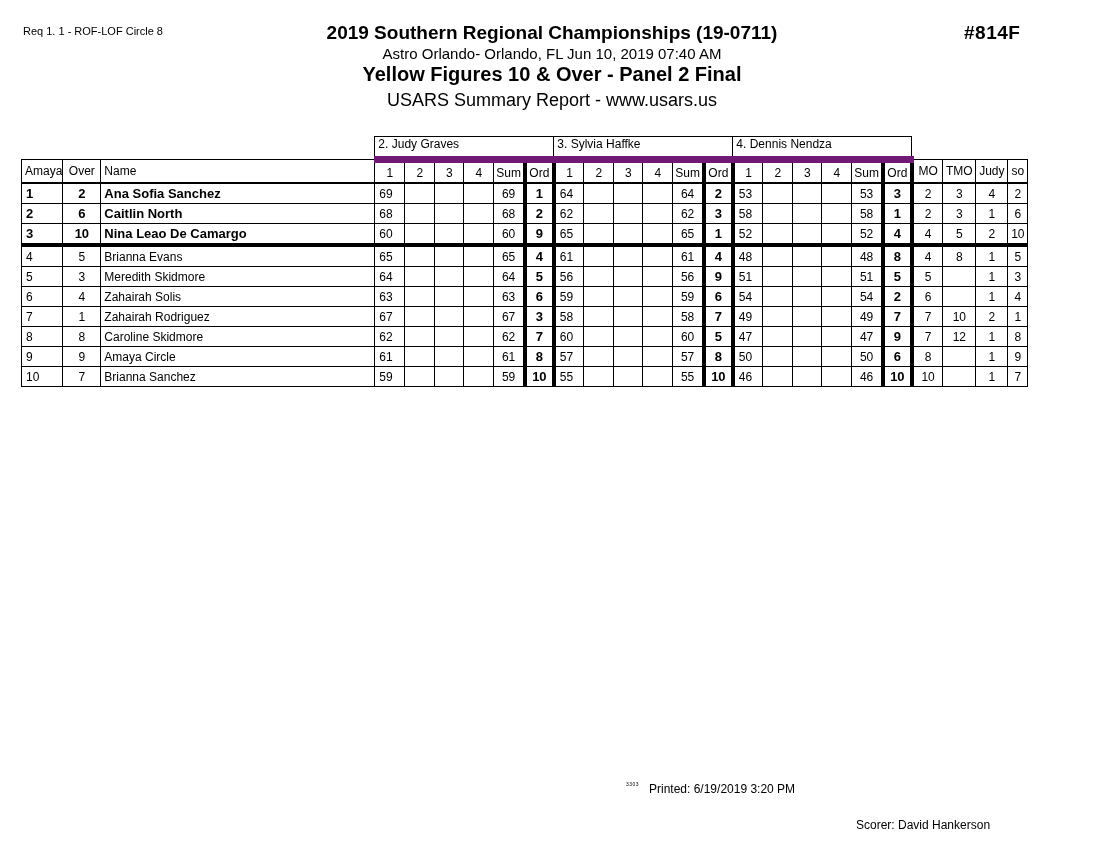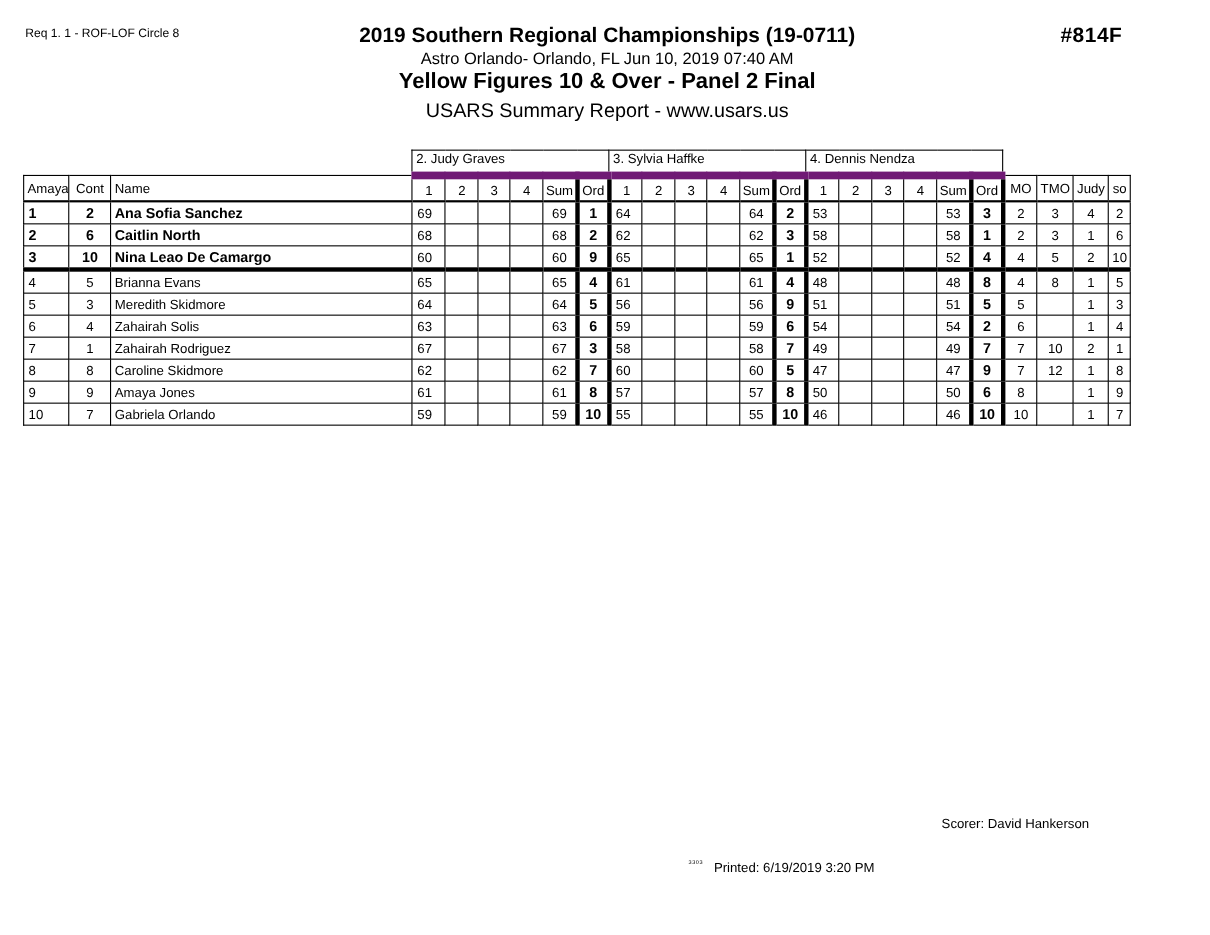--- a/index.html
+++ b/index.html
@@ -23,21 +23,21 @@
   table.sheet tr.hdr td { border-bottom:2px solid #000; }
   table.sheet td.c { text-align:center; padding:0; }
   table.sheet td.ord { font-weight:bold; text-align:center; padding:0; font-size:13px; }
   table.sheet td.thickL { border-left:4px solid #000; }
   table.sheet tr.bold td.b { font-weight:bold; font-size:13px; }
   table.sheet tr.cut td { border-bottom:4px solid #000; }
   table.sheet td.num { padding-left:4px; }
 
   #footer-code { left:626px; top:781px; font-size:5px; letter-spacing:0.5px; }
   #footer-printed { left:649px; top:782px; font-size:12px; }
-  #footer-scorer { left:856px; top:742px; font-size:12px; }
+  #footer-scorer { left:856px; top:818px; font-size:12px; }
 </style>
 </head>
 <body>
 
 <div id="req" class="abs">Req  1.  1 - ROF-LOF Circle 8</div>
 <div id="event-num" class="abs">#814F</div>
 <div id="title" class="abs center">2019 Southern Regional Championships (19-0711)</div>
 <div id="venue" class="abs center">Astro Orlando- Orlando, FL  Jun 10, 2019  07:40 AM</div>
 <div id="event-name" class="abs center">Yellow Figures 10 &amp; Over - Panel 2 Final</div>
 <div id="report" class="abs center">USARS Summary Report - www.usars.us</div>
@@ -73,21 +73,21 @@
   <tbody id="tbody">
     <tr class="judges">
       <td class="empty" colspan="3"></td>
       <td colspan="6">2.  Judy Graves</td>
       <td colspan="6">3.  Sylvia Haffke</td>
       <td colspan="6">4.  Dennis Nendza</td>
       <td class="empty" colspan="4"></td>
     </tr>
     <tr class="hdr">
       <td>Amaya</td>
-      <td class="c">Cont</td>
+      <td class="c">Over</td>
       <td>Name</td>
       <td class="c">1</td>
       <td class="c">2</td>
       <td class="c">3</td>
       <td class="c">4</td>
       <td class="c">Sum</td>
       <td class="c thickL">Ord</td>
       <td class="c thickL">1</td>
       <td class="c">2</td>
       <td class="c">3</td>
@@ -317,21 +317,21 @@
         <td class="c">47</td>
         <td class="ord thickL">9</td>
         <td class="c thickL">7</td>
         <td class="c">12</td>
         <td class="c">1</td>
         <td class="c">8</td>
       </tr>
       <tr>
         <td class="b num">9</td>
         <td class="b c">9</td>
-        <td class="b">Amaya Jones</td>
+        <td class="b">Amaya Circle</td>
         <td class="num">61</td>
         <td class="num"></td>
         <td class="num"></td>
         <td class="num"></td>
         <td class="c">61</td>
         <td class="ord thickL">8</td>
         <td class="num thickL">57</td>
         <td class="num"></td>
         <td class="num"></td>
         <td class="num"></td>
@@ -344,21 +344,21 @@
         <td class="c">50</td>
         <td class="ord thickL">6</td>
         <td class="c thickL">8</td>
         <td class="c"></td>
         <td class="c">1</td>
         <td class="c">9</td>
       </tr>
       <tr>
         <td class="b num">10</td>
         <td class="b c">7</td>
-        <td class="b">Gabriela Orlando</td>
+        <td class="b">Brianna Sanchez</td>
         <td class="num">59</td>
         <td class="num"></td>
         <td class="num"></td>
         <td class="num"></td>
         <td class="c">59</td>
         <td class="ord thickL">10</td>
         <td class="num thickL">55</td>
         <td class="num"></td>
         <td class="num"></td>
         <td class="num"></td>

